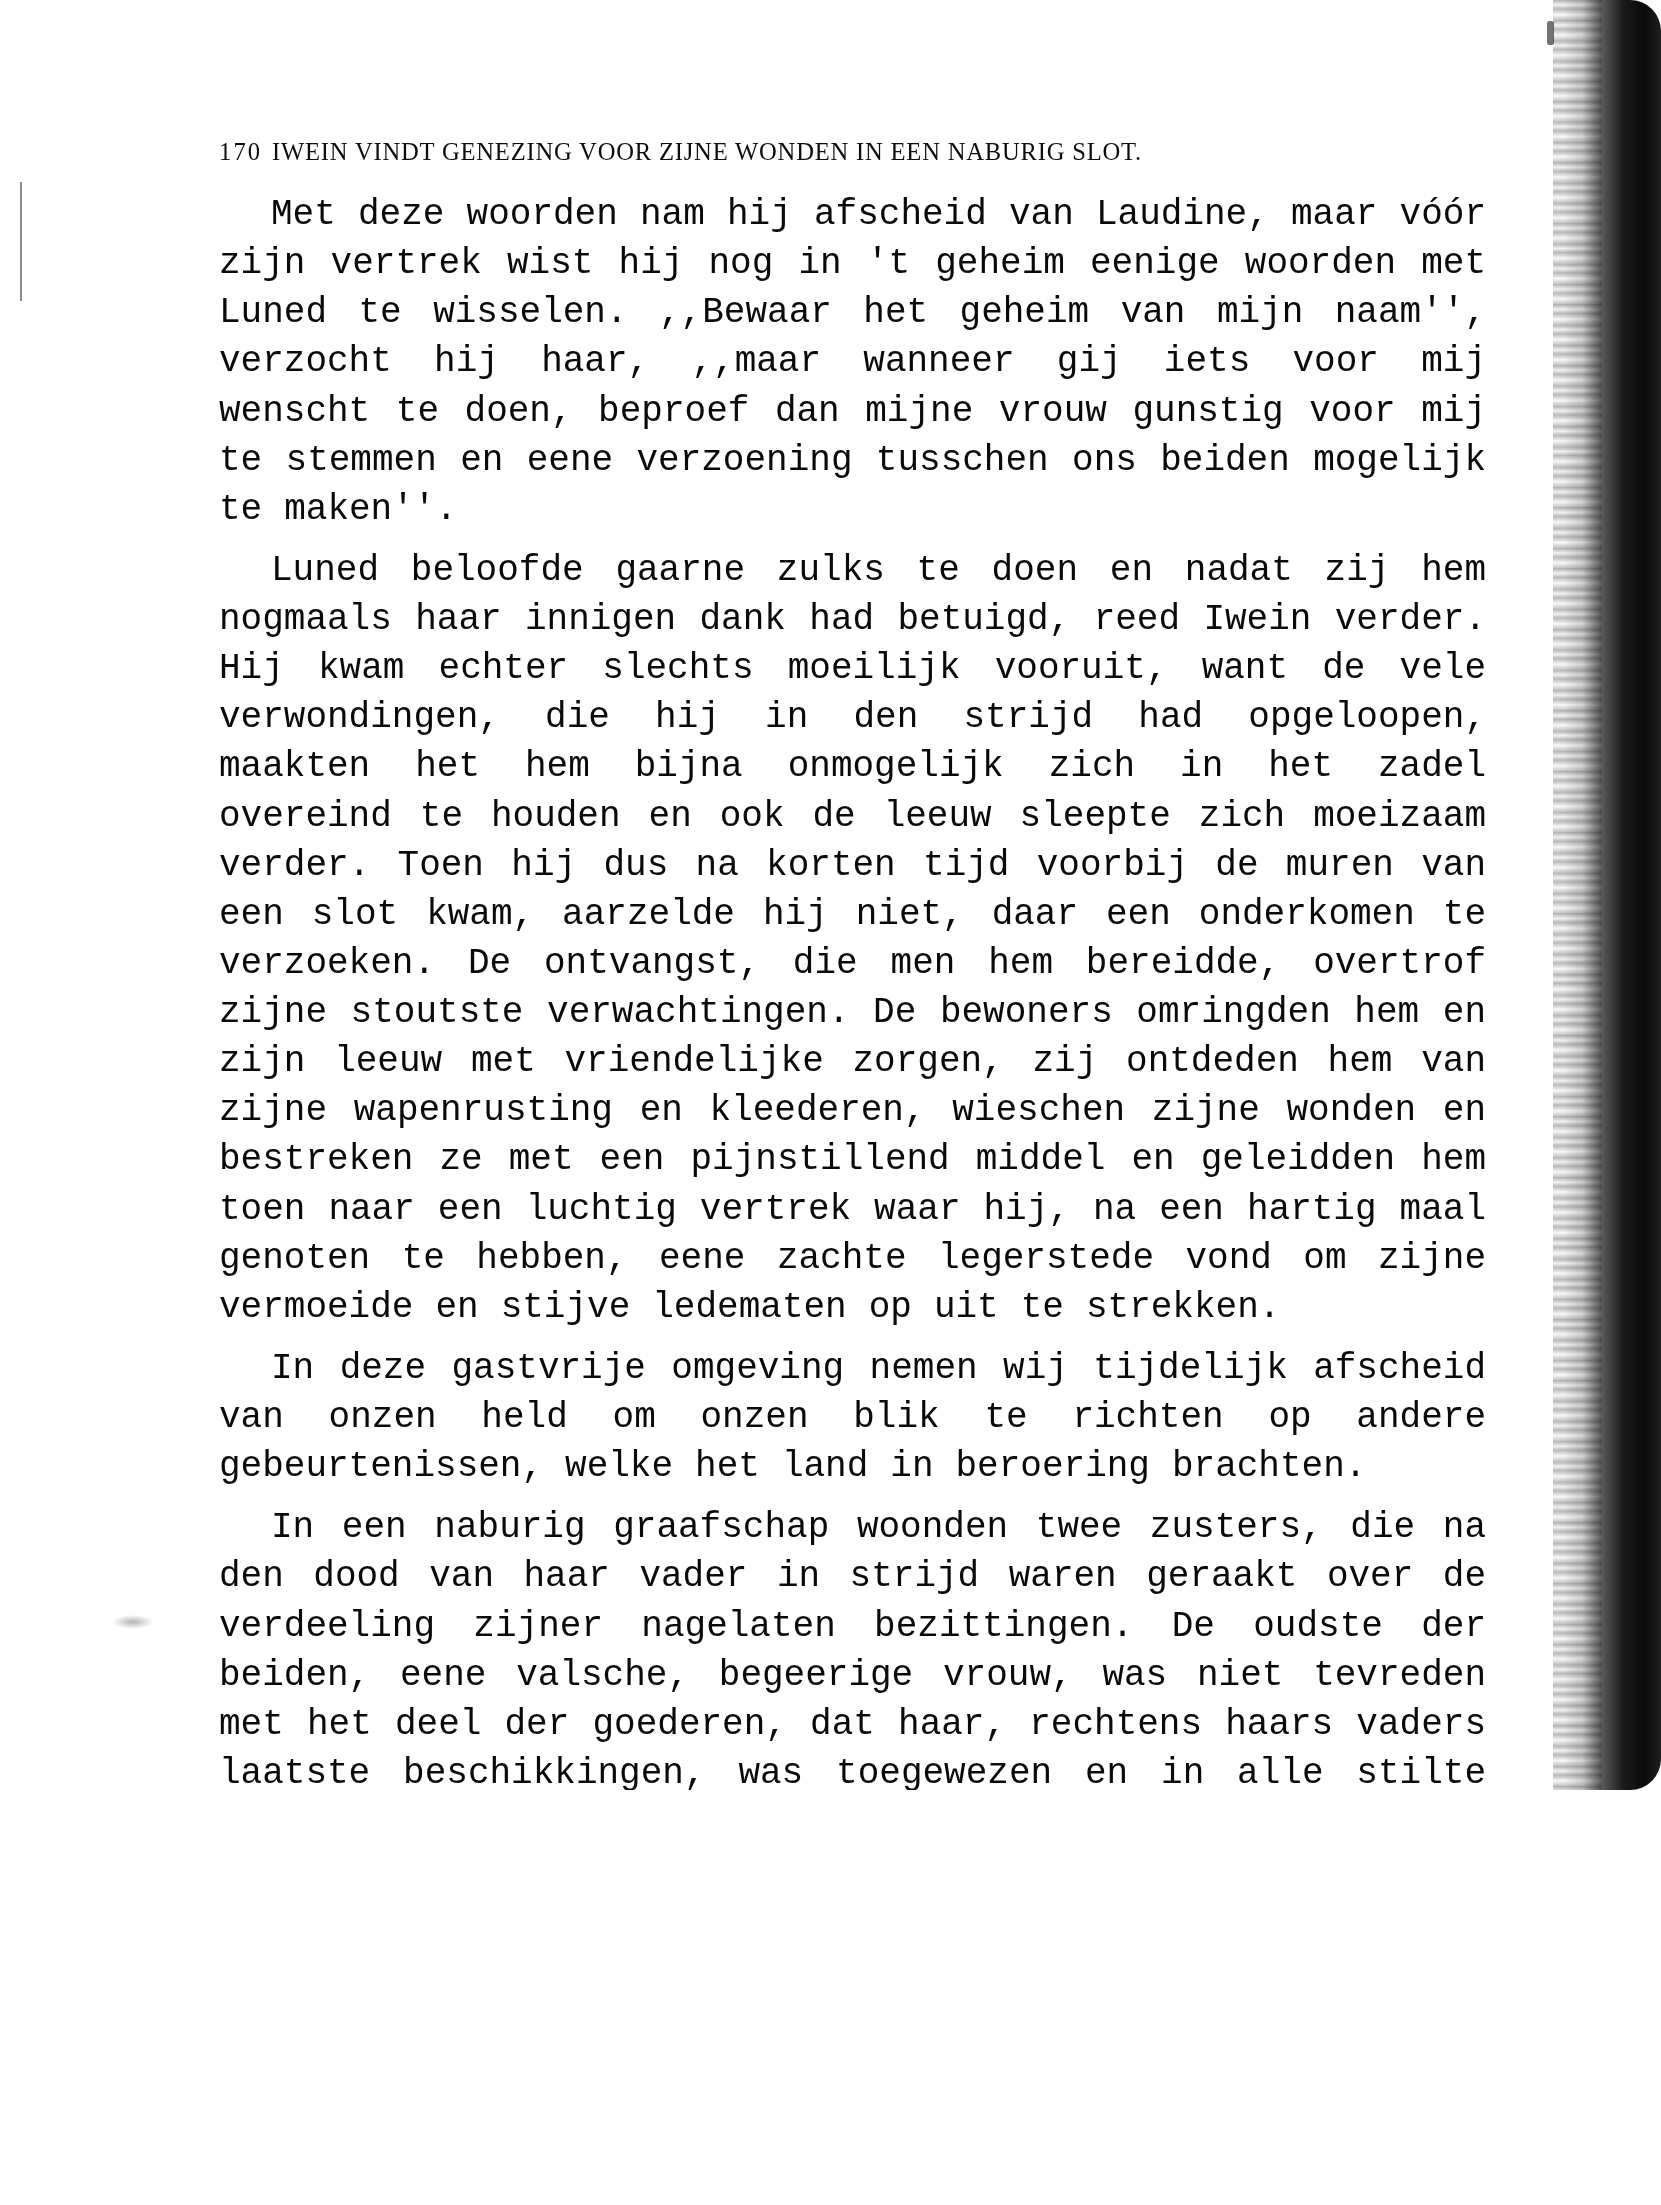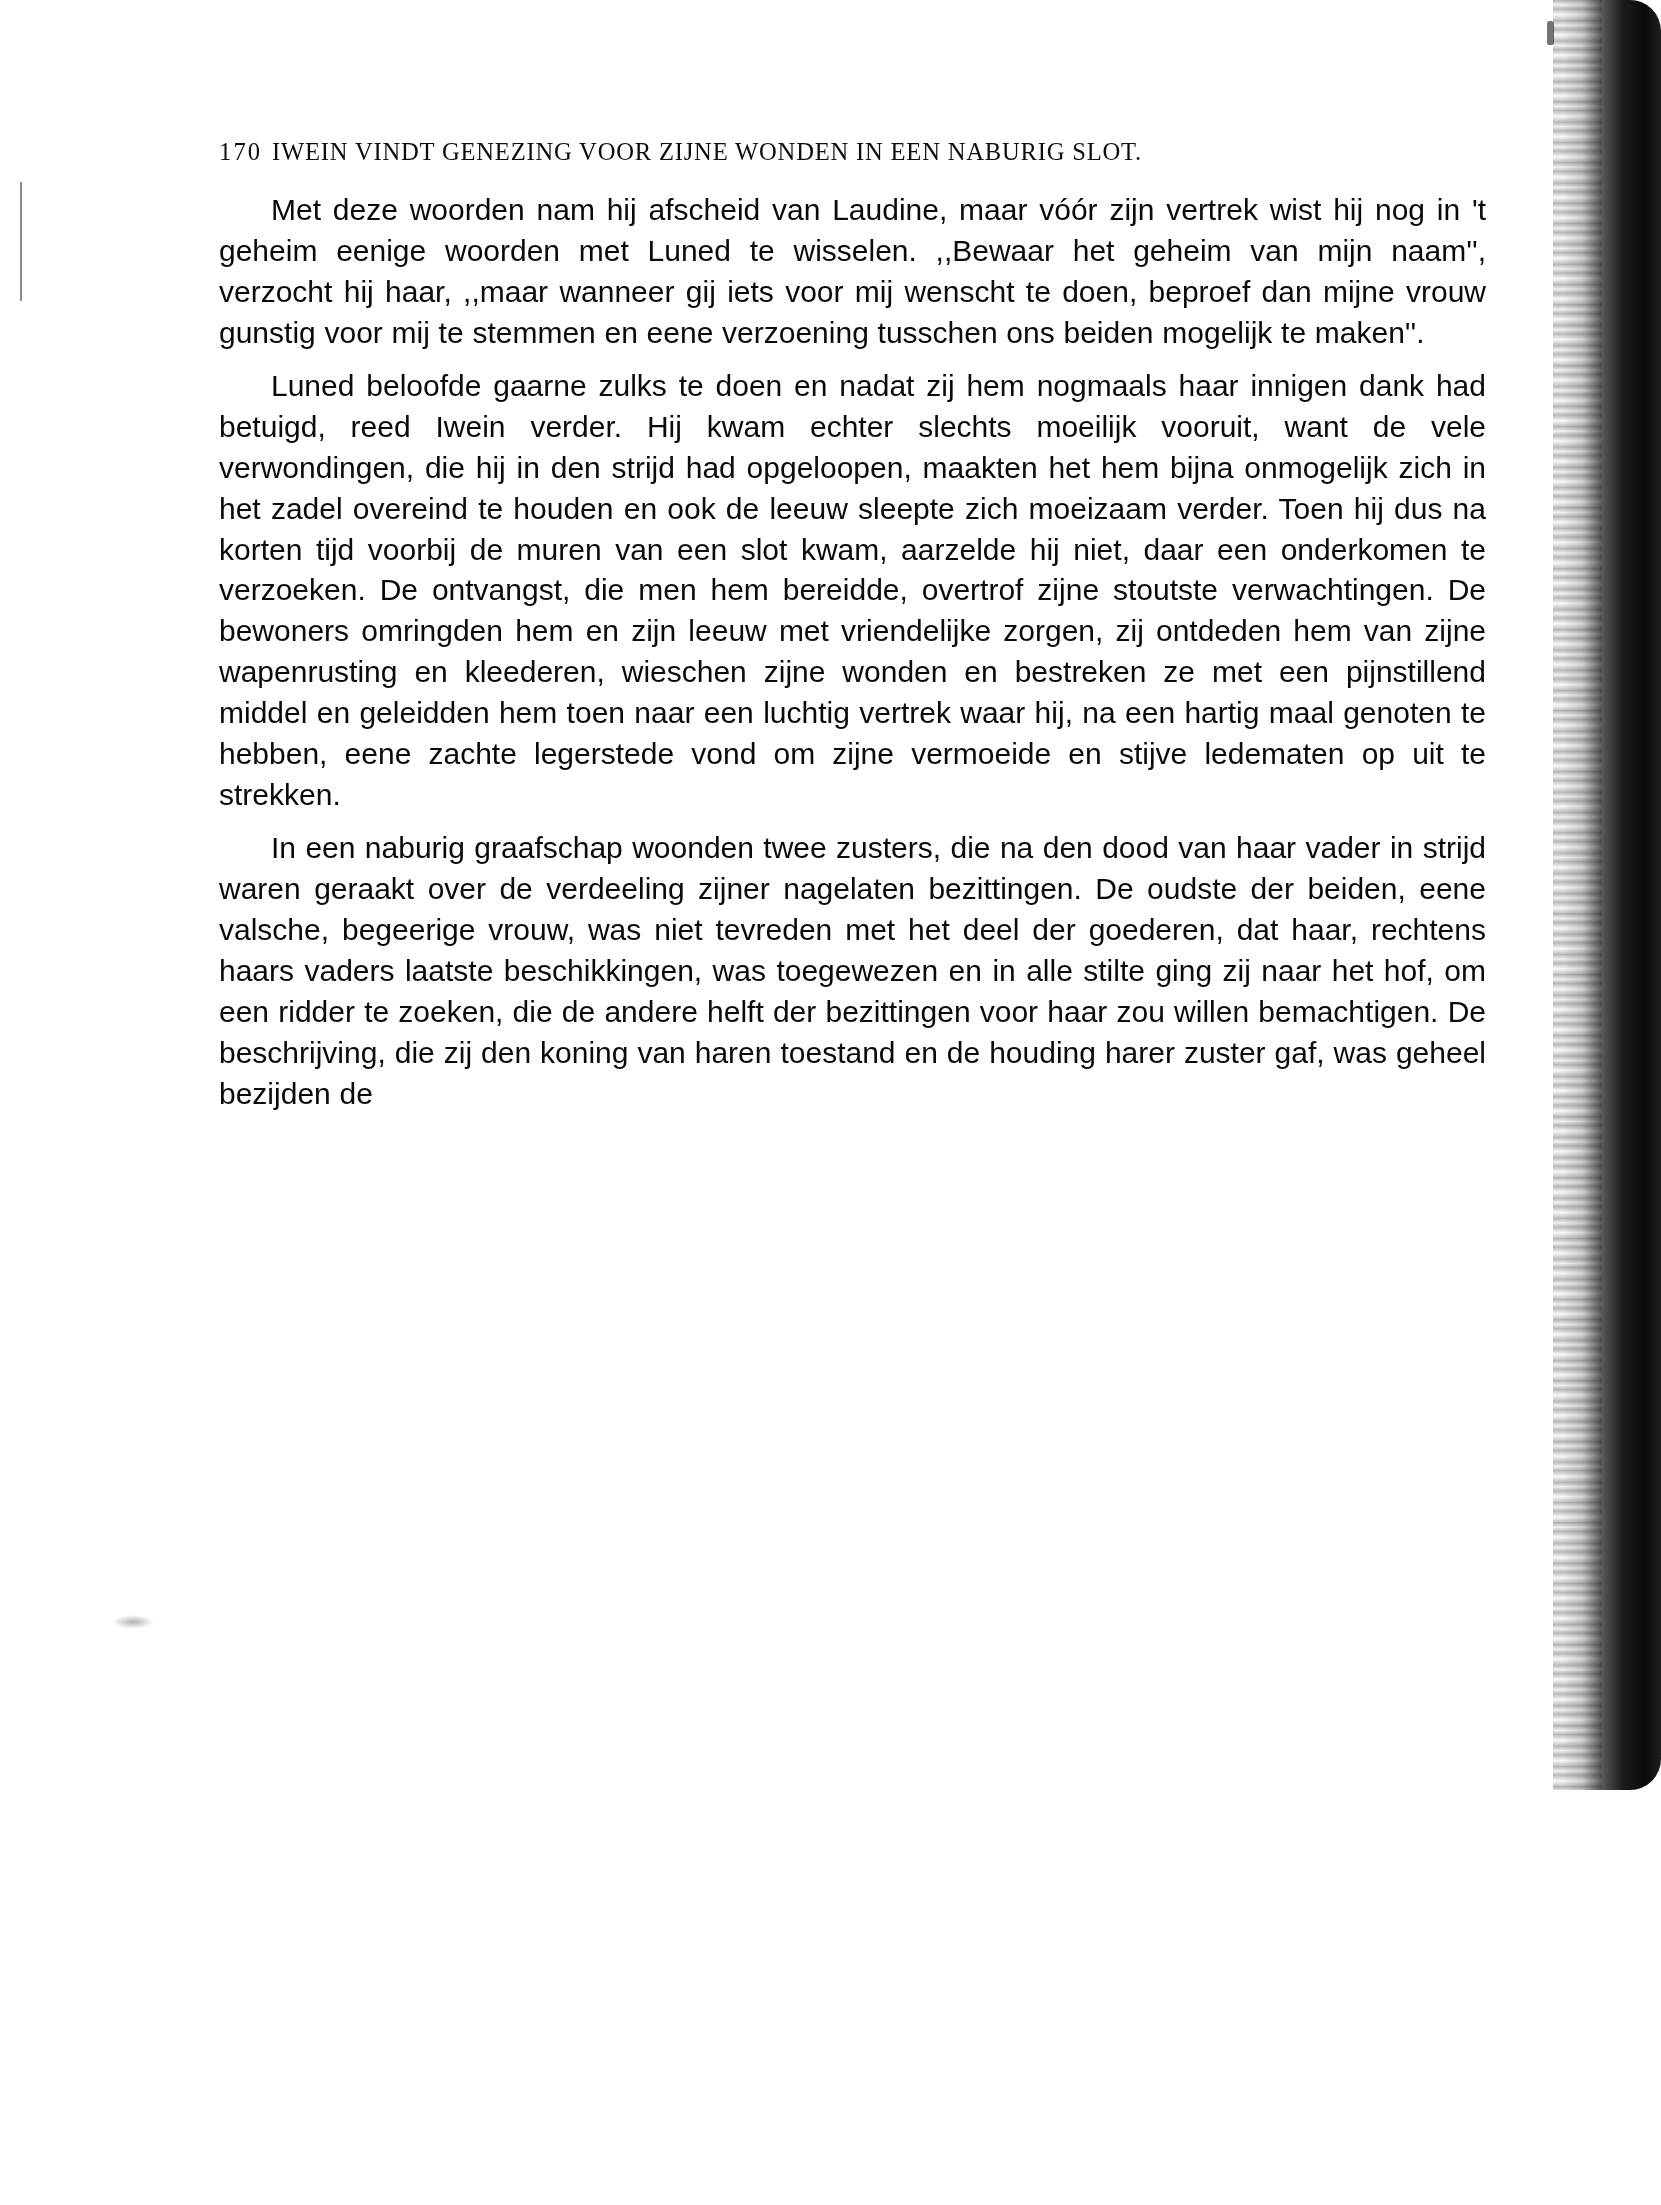--- a/index.html
+++ b/index.html
@@ -91,28 +91,28 @@
     margin: 0 0 24px 0;
     font-family: "Liberation Serif", serif;
   }
   .running-head .folio {
     letter-spacing: 2.1px;
     margin-right: 9.8px;
   }
 
   p.body {
     margin: 0;
-    font-size: 30px;
+    font-size: 36px;
     line-height: 1.365;
     color: #0a0a0a;
     text-align: justify;
     text-indent: 52px;
     text-justify: inter-word;
     word-spacing: 0.4px;
-    font-family: Liberation Sans, sans-serif;
+    font-family: Liberation Mono, monospace;
   }
   p.body + p.body { margin-top: 12px; }
   p.body.gap { margin-top: 44px; }
 </style>
 </head>
 <body>
 
 <div class="page">
 
   <div class="binding"></div>
@@ -122,17 +122,18 @@
   <div class="top-speck"></div>
 
   <div class="content">
 
     <div class="running-head">
       <span class="folio">170</span><span>IWEIN VINDT GENEZING VOOR ZIJNE WONDEN IN EEN NABURIG SLOT.</span>
     </div>
 
     <p class="body">Met deze woorden nam hij afscheid van Laudine, maar vóór zijn vertrek wist hij nog in 't geheim eenige woorden met Luned te wisselen. ,,Bewaar het geheim van mijn naam'', verzocht hij haar, ,,maar wanneer gij iets voor mij wenscht te doen, beproef dan mijne vrouw gunstig voor mij te stemmen en eene verzoening tusschen ons beiden mogelijk te maken''.</p>
     <p class="body">Luned beloofde gaarne zulks te doen en nadat zij hem nogmaals haar innigen dank had betuigd, reed Iwein verder. Hij kwam echter slechts moeilijk vooruit, want de vele verwondingen, die hij in den strijd had opgeloopen, maakten het hem bijna onmogelijk zich in het zadel overeind te houden en ook de leeuw sleepte zich moeizaam verder. Toen hij dus na korten tijd voorbij de muren van een slot kwam, aarzelde hij niet, daar een onderkomen te verzoeken. De ontvangst, die men hem bereidde, overtrof zijne stoutste verwachtingen. De bewoners omringden hem en zijn leeuw met vriendelijke zorgen, zij ontdeden hem van zijne wapenrusting en kleederen, wieschen zijne wonden en bestreken ze met een pijnstillend middel en geleidden hem toen naar een luchtig vertrek waar hij, na een hartig maal genoten te hebben, eene zachte legerstede vond om zijne vermoeide en stijve ledematen op uit te strekken.</p>
+    <p class="body">In deze gastvrije omgeving nemen wij tijdelijk afscheid van onzen held om onzen blik te richten op andere gebeurtenissen, welke het land in beroering brachten.</p>
     <p class="body gap">In een naburig graafschap woonden twee zusters, die na den dood van haar vader in strijd waren geraakt over de verdeeling zijner nagelaten bezittingen. De oudste der beiden, eene valsche, begeerige vrouw, was niet tevreden met het deel der goederen, dat haar, rechtens haars vaders laatste beschikkingen, was toegewezen en in alle stilte ging zij naar het hof, om een ridder te zoeken, die de andere helft der bezittingen voor haar zou willen bemachtigen. De beschrijving, die zij den koning van haren toestand en de houding harer zuster gaf, was geheel bezijden de</p>
 
   </div>
 </div>
 
 
 </body></html>

